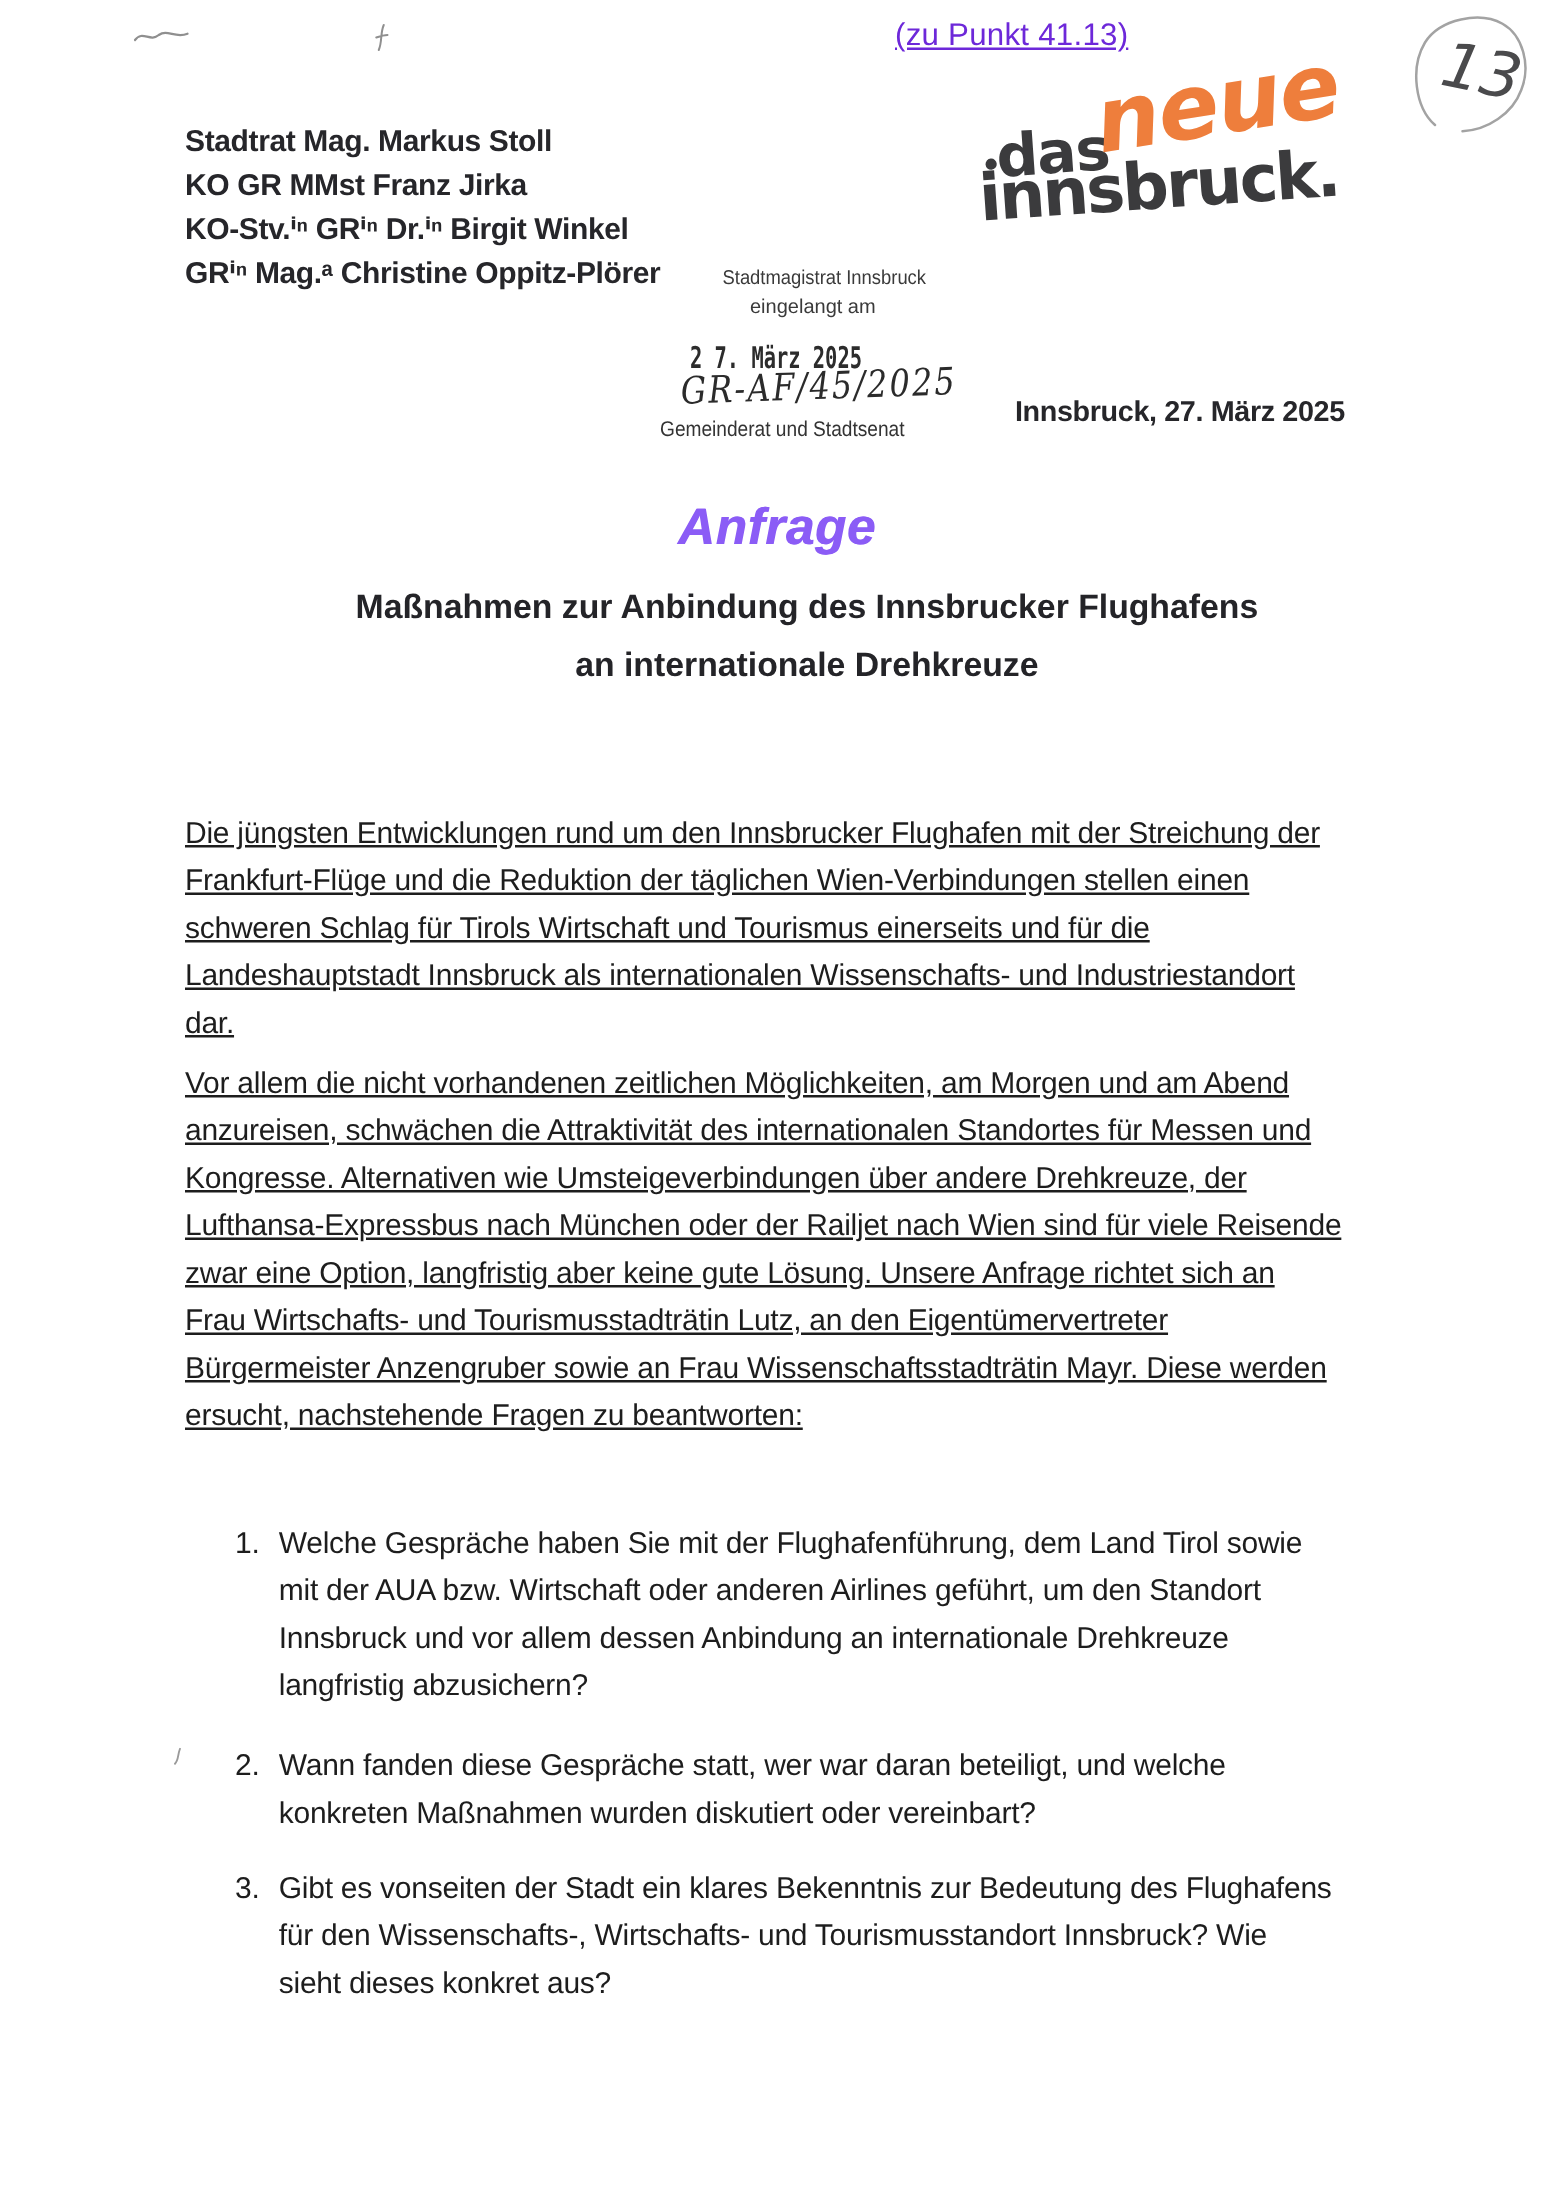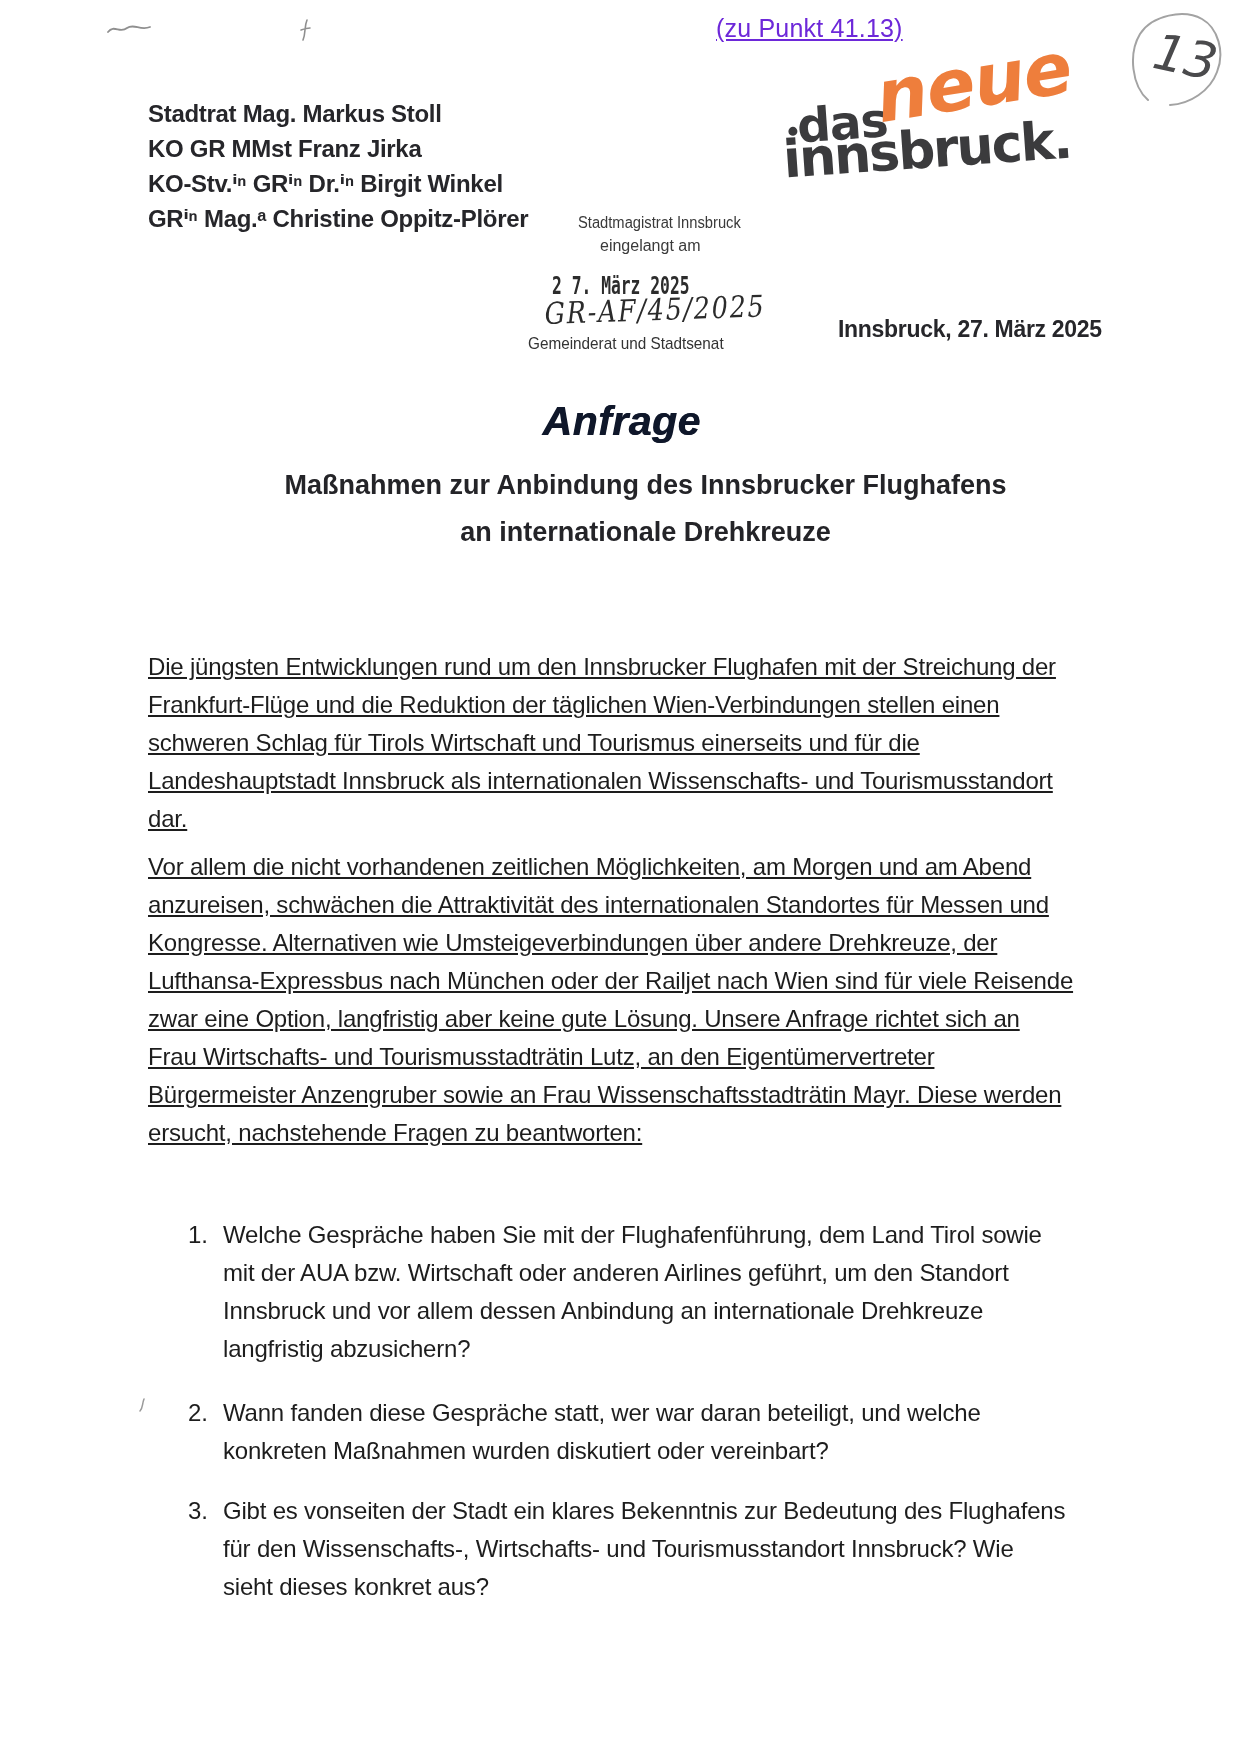--- a/index.html
+++ b/index.html
@@ -42,25 +42,25 @@
   .stamp-date { position: absolute; left: 552px; top: 272px; font-size: 24px; color: #2c2c2c;
                 font-family: "DejaVu Sans Mono", monospace; font-weight: bold;
                 transform: scaleX(0.68); transform-origin: left top; }
   .stamp-ref { position: absolute; left: 544px; top: 296px; font-size: 30px; color: #2b2b2b;
                font-family: "DejaVu Serif", serif; font-style: italic; letter-spacing: 2px;
                transform: rotate(-2deg) scaleX(0.85); transform-origin: left top; }
   .stamp-dept { position: absolute; left: 528px; top: 334px; font-size: 17px; color: #333333;
                 transform: scaleX(0.9); transform-origin: left top; }
 
   .dateline { position: absolute; left: 812px; top: 316px; font-size: 23px; font-weight: bold;
-              letter-spacing: -0.3px; color: #26262a; margin-left: 26px; }
+              letter-spacing: -0.3px; color: #26262a; }
 
   
   .title { position: absolute; left: 0; top: 398px; width: 1243px; text-align: center;
-           font-size: 41px; font-weight: bold; font-style: italic; color: #0f172a;
+           font-size: 41px; font-weight: bold; font-style: italic; color: #8b5cf6;
            text-shadow: 0.6px 0 0 currentColor; letter-spacing: 0.5px; }
   .subject { position: absolute; left: 0; top: 462px; width: 1243px; text-align: center;
              font-size: 27px; font-weight: bold; line-height: 47px; color: #242428; padding-left: 24px; }
 
   
   .para { position: absolute; left: 148px; font-size: 24px; line-height: 38px;
           letter-spacing: -0.2px; color: #1d1d1d; text-decoration: underline; }
   .para1 { top: 648px; }
   .para2 { top: 848px; }
   .tl { white-space: nowrap; }
@@ -118,21 +118,21 @@
   <div class="title">Anfrage</div>
   <div class="subject">
     <div>Maßnahmen zur Anbindung des Innsbrucker Flughafens</div>
     <div>an internationale Drehkreuze</div>
   </div>
 
   <div class="para para1">
     <div class="tl">Die jüngsten Entwicklungen rund um den Innsbrucker Flughafen mit der Streichung der</div>
     <div class="tl">Frankfurt-Flüge und die Reduktion der täglichen Wien-Verbindungen stellen einen</div>
     <div class="tl">schweren Schlag für Tirols Wirtschaft und Tourismus einerseits und für die</div>
-    <div class="tl">Landeshauptstadt Innsbruck als internationalen Wissenschafts- und Tourismusstandort</div>
+    <div class="tl">Landeshauptstadt Innsbruck als internationalen Wissenschafts- und Industriestandort</div>
     <div class="tl">dar.</div>
   </div>
 
   <div class="para para2">
     <div class="tl">Vor allem die nicht vorhandenen zeitlichen Möglichkeiten, am Morgen und am Abend</div>
     <div class="tl">anzureisen, schwächen die Attraktivität des internationalen Standortes für Messen und</div>
     <div class="tl">Kongresse. Alternativen wie Umsteigeverbindungen über andere Drehkreuze, der</div>
     <div class="tl">Lufthansa-Expressbus nach München oder der Railjet nach Wien sind für viele Reisende</div>
     <div class="tl">zwar eine Option, langfristig aber keine gute Lösung. Unsere Anfrage richtet sich an</div>
     <div class="tl">Frau Wirtschafts- und Tourismusstadträtin Lutz, an den Eigentümervertreter</div>

